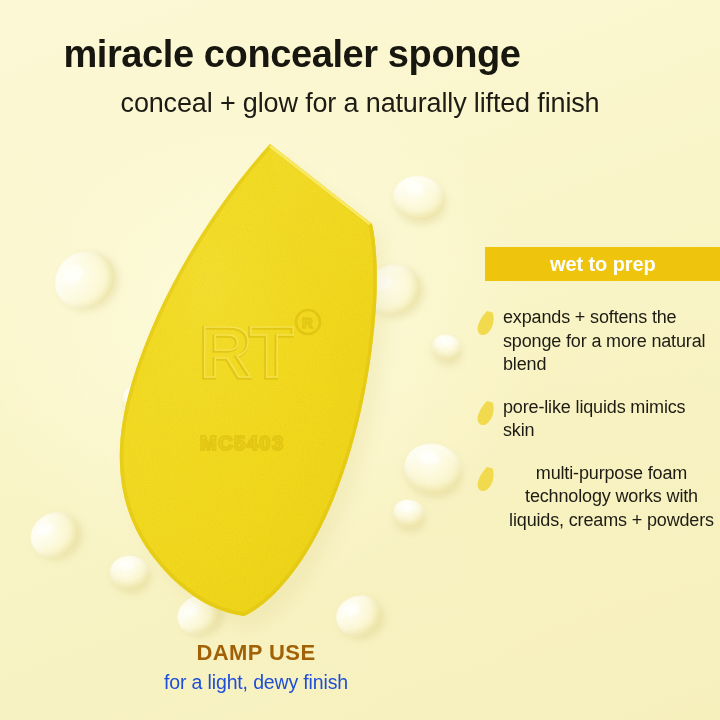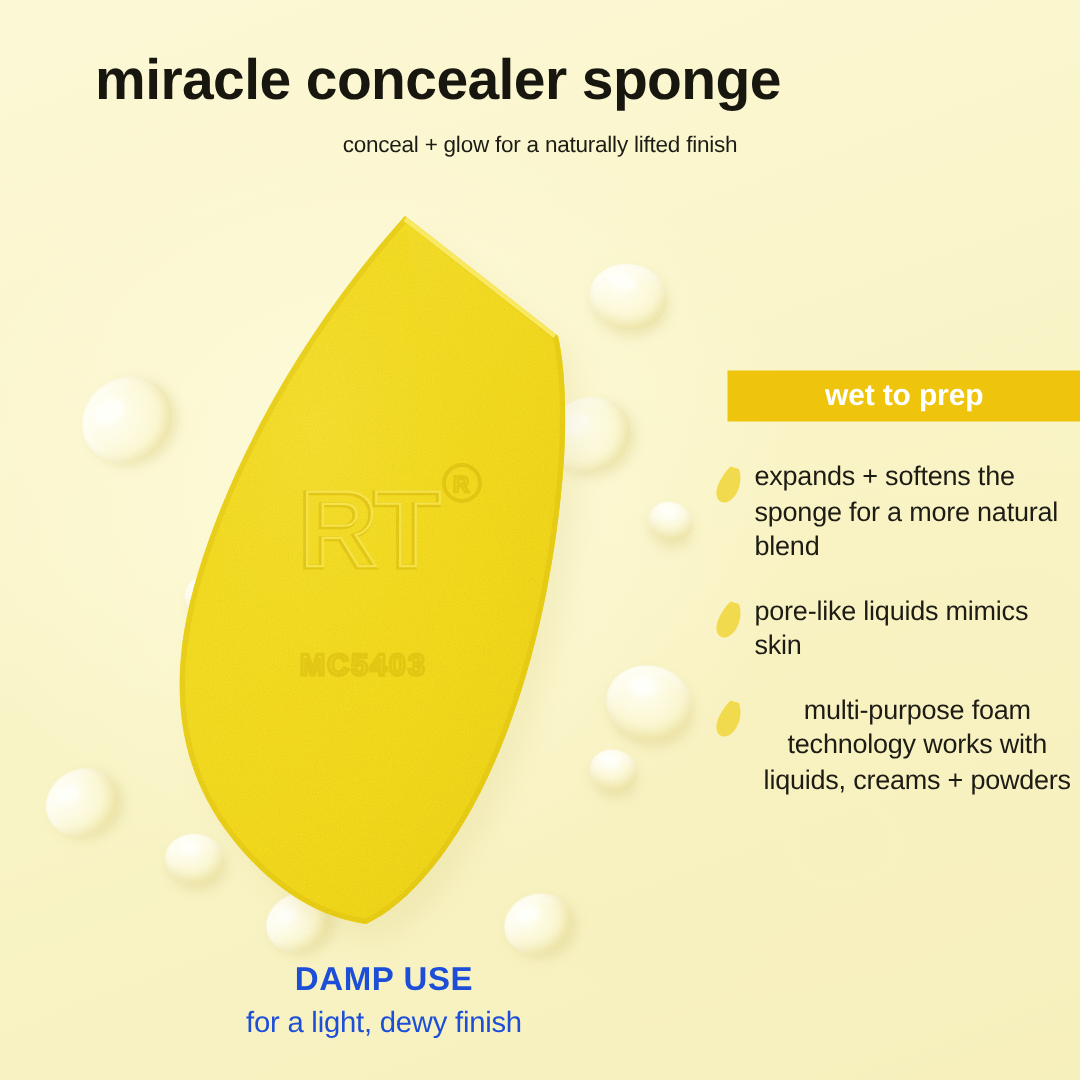--- a/index.html
+++ b/index.html
@@ -29,21 +29,21 @@
   
   .title {
     position:absolute; left:0; top:34px; width:584px;
     text-align:center;
     font-size:38px; font-weight:700; color:#17160f;
     letter-spacing:-.4px; line-height:1.08;
   }
   .subtitle {
     position:absolute; left:0; top:88px; width:720px;
     text-align:center;
-    font-size:15px; font-weight:400; color:#1d1c14;
+    font-size:27px; font-weight:400; color:#1d1c14;
     letter-spacing:-.15px;
   }
 
   
   .drop {
     position:absolute;
     border-radius:50%;
     background:
       radial-gradient(ellipse at 34% 28%, rgba(255,255,248,.95) 0%, rgba(253,250,222,.72) 46%, rgba(247,241,190,.34) 74%, rgba(247,241,190,0) 100%);
     box-shadow:
@@ -94,21 +94,21 @@
   .bullet .marker svg { display:block; width:100%; height:100%; }
   .bullet .btext {
     font-size:18px; line-height:1.31; color:#1d1c14;
     letter-spacing:-.15px;
   }
 
   
   .foot-title {
     position:absolute; left:0; top:640px; width:512px;
     text-align:center;
-    font-size:22px; font-weight:700; color:#1d4ed8;
+    font-size:22px; font-weight:700; color:#a16207;
     letter-spacing:.4px;
   }
   .foot-sub {
     position:absolute; left:0; top:671px; width:512px;
     text-align:center;
     font-size:19.5px; font-weight:400; color:#1d4ed8;
     letter-spacing:-.15px;
   }
 </style>
 </head>

